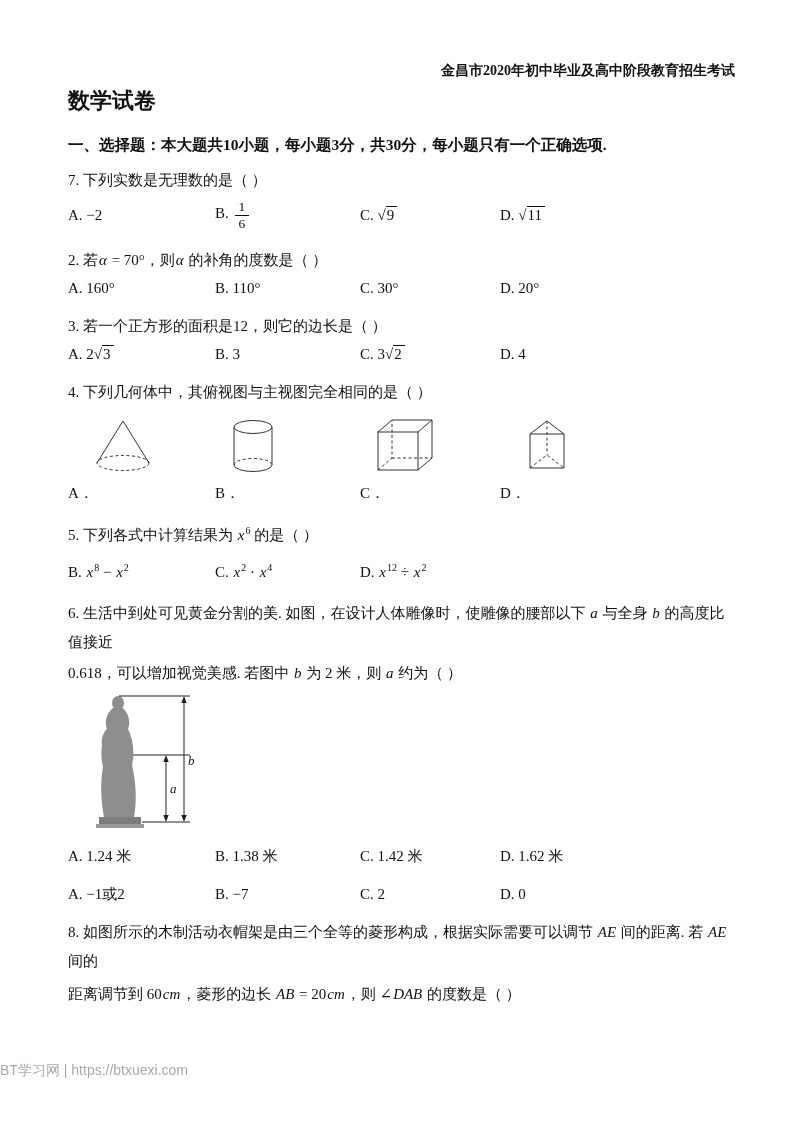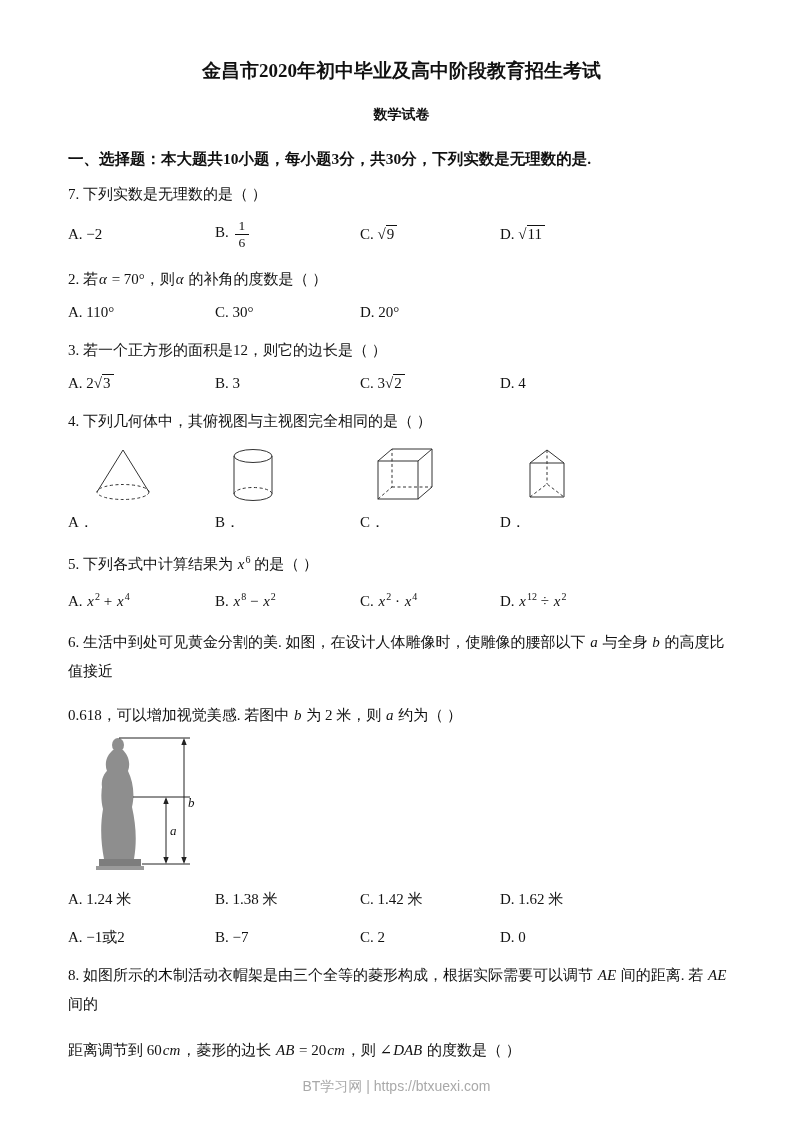--- a/index.html
+++ b/index.html
@@ -7,39 +7,38 @@
   body {
     width: 793px; height: 1122px;
     background: #ffffff;
     color: #111;
     font-family: "Liberation Serif", "DejaVu Serif", serif;
     position: relative;
     overflow: hidden;
   }
   .page { padding: 58px 58px 0 68px; }
   .title {
-    font-size: 19px; font-weight: bold; text-align: center;
+    font-size: 14px; font-weight: bold; text-align: right;
     line-height: 26px;
   }
   .subtitle {
-    font-size: 14px; font-weight: bold; text-align: center;
-    margin-top: 19px; line-height: 24px;
+    font-size: 22px; font-weight: bold; 
+    margin-top: 5px; line-height: 24px;
   }
   .section-heading {
     font-size: 15.5px; font-weight: bold;
     margin-top: 21px; line-height: 21px;
   }
   .stem { font-size: 15px; line-height: 29px; margin-top: 11px; }
-  .stem2 { font-size: 15px; line-height: 29px; margin-top: 15px; }
+  .stem2 { font-size: 15px; line-height: 29px; margin-top: 2px; }
   .opts {
     display: grid;
     grid-template-columns: 147px 145px 140px 1fr;
     font-size: 15px; line-height: 26px;
     align-items: center;
-    margin-top: 5px;
   }
   .opts-tall { min-height: 40px; }
   .opt { white-space: nowrap; }
   .var { font-style: italic; padding: 0 1px; }
   sup { font-size: 10px; line-height: 0; vertical-align: super; }
   .frac {
     display: inline-block; text-align: center; vertical-align: middle;
     font-size: 13.5px; line-height: 1.15; margin: 0 2px;
   }
   .frac .num { display: block; padding: 0 4px; border-bottom: 1px solid #111; }
@@ -54,49 +53,50 @@
     margin-top: 9px;
   }
   .sc-a svg { margin-left: 24px; }
   .sc-b svg { margin-left: 16px; }
   .sc-c svg { margin-left: 14px; }
   .sc-d svg { margin-left: 26px; }
   .q4-labels { margin-top: 2px; }
   .statue-wrap { margin: 5px 0 4px 20px; }
   .fig-label { font-family: "Liberation Serif", serif; font-style: italic; font-size: 13px; fill: #111; }
   .footer {
-    position: absolute; left: 0; right: 0; bottom: 26px;
-    text-align: center;
+    position: absolute; left: 0; right: 0; bottom: 42px;
+    text-align: left;
     font-family: "Liberation Sans", "DejaVu Sans", sans-serif;
     font-size: 14px; color: #a9a9a9;
   }
 </style>
 </head>
 <body>
 
 <div class="page">
 
   <div class="title">金昌市2020年初中毕业及高中阶段教育招生考试</div>
   <div class="subtitle">数学试卷</div>
-  <div class="section-heading">一、选择题：本大题共10小题，每小题3分，共30分，下列实数是无理数的是.</div>
+  <div class="section-heading">一、选择题：本大题共10小题，每小题3分，共30分，每小题只有一个正确选项.</div>
 
   <div>
     <div class="stem">7. 下列实数是无理数的是（    ）</div>
     <div class="opts opts-tall">
       <span class="opt">A. −2</span>
       <span class="opt">B. <span class="frac"><span class="num">1</span><span class="den">6</span></span></span>
       <span class="opt">C. <span class="sqrt"><span class="radical">√</span><span class="rad">9</span></span></span>
       <span class="opt">D. <span class="sqrt"><span class="radical">√</span><span class="rad">11</span></span></span>
     </div>
   </div>
 
   <div>
     <div class="stem">2. 若<span class="var">α</span> = 70°，则<span class="var">α</span> 的补角的度数是（    ）</div>
     <div class="opts">
-      <span class="opt">A. 110°</span>
+      <span class="opt">A. 160°</span>
+      <span class="opt">B. 110°</span>
       <span class="opt">C. 30°</span>
       <span class="opt">D. 20°</span>
     </div>
   </div>
 
   <div>
     <div class="stem">3. 若一个正方形的面积是12，则它的边长是（    ）</div>
     <div class="opts">
       <span class="opt">A. 2<span class="sqrt"><span class="radical">√</span><span class="rad">3</span></span></span>
       <span class="opt">B. 3</span>
@@ -141,21 +141,20 @@
       <span class="opt">A．</span>
       <span class="opt">B．</span>
       <span class="opt">C．</span>
       <span class="opt">D．</span>
     </div>
   </div>
 
   <div>
     <div class="stem" style="margin-top:15px">5. 下列各式中计算结果为 <span class="var">x</span><sup>6</sup> 的是（    ）</div>
     <div class="opts" style="margin-top:9px">
-      <span class="opt">A. <span class="var">x</span><sup>2</sup> + <span class="var">x</span><sup>4</sup></span>
       <span class="opt">B. <span class="var">x</span><sup>8</sup> − <span class="var">x</span><sup>2</sup></span>
       <span class="opt">C. <span class="var">x</span><sup>2</sup> · <span class="var">x</span><sup>4</sup></span>
       <span class="opt">D. <span class="var">x</span><sup>12</sup> ÷ <span class="var">x</span><sup>2</sup></span>
     </div>
   </div>
 
   <div>
     <div class="stem" style="margin-top:14px">6. 生活中到处可见黄金分割的美. 如图，在设计人体雕像时，使雕像的腰部以下 <span class="var">a</span> 与全身 <span class="var">b</span> 的高度比值接近</div>
     <div class="stem2">0.618，可以增加视觉美感. 若图中 <span class="var">b</span> 为 2 米，则 <span class="var">a</span> 约为（    ）</div>
     <div class="statue-wrap">

